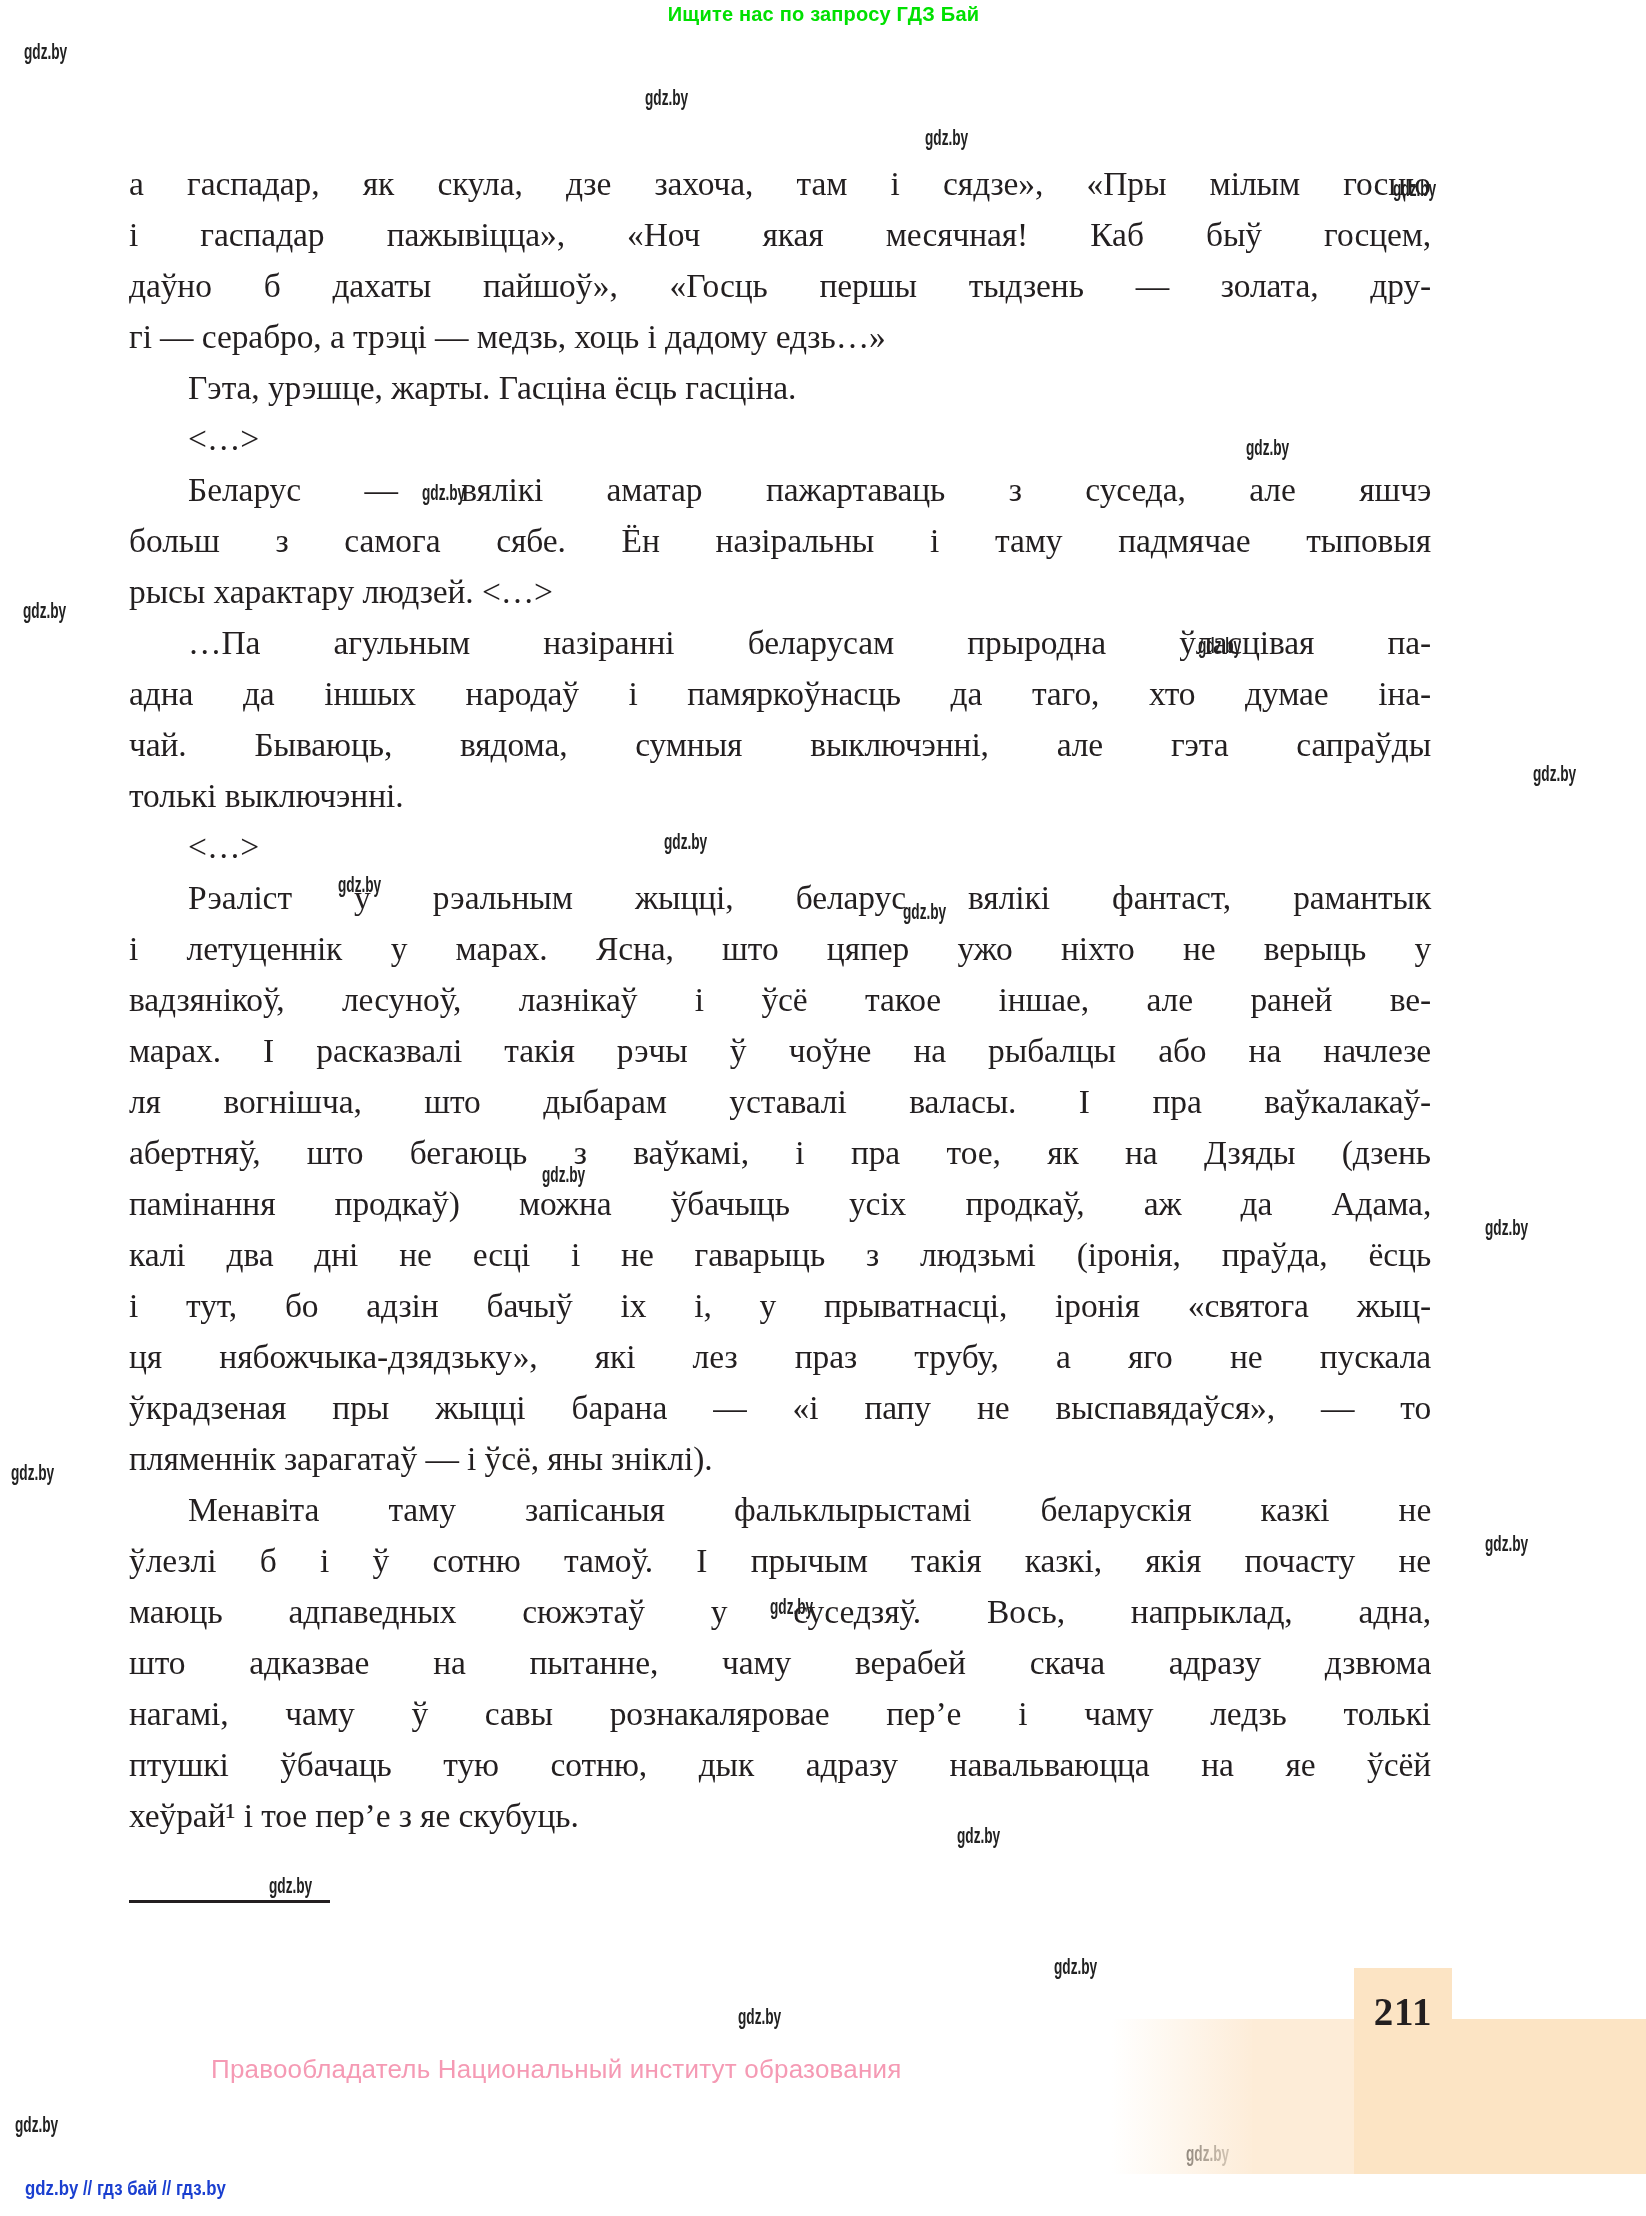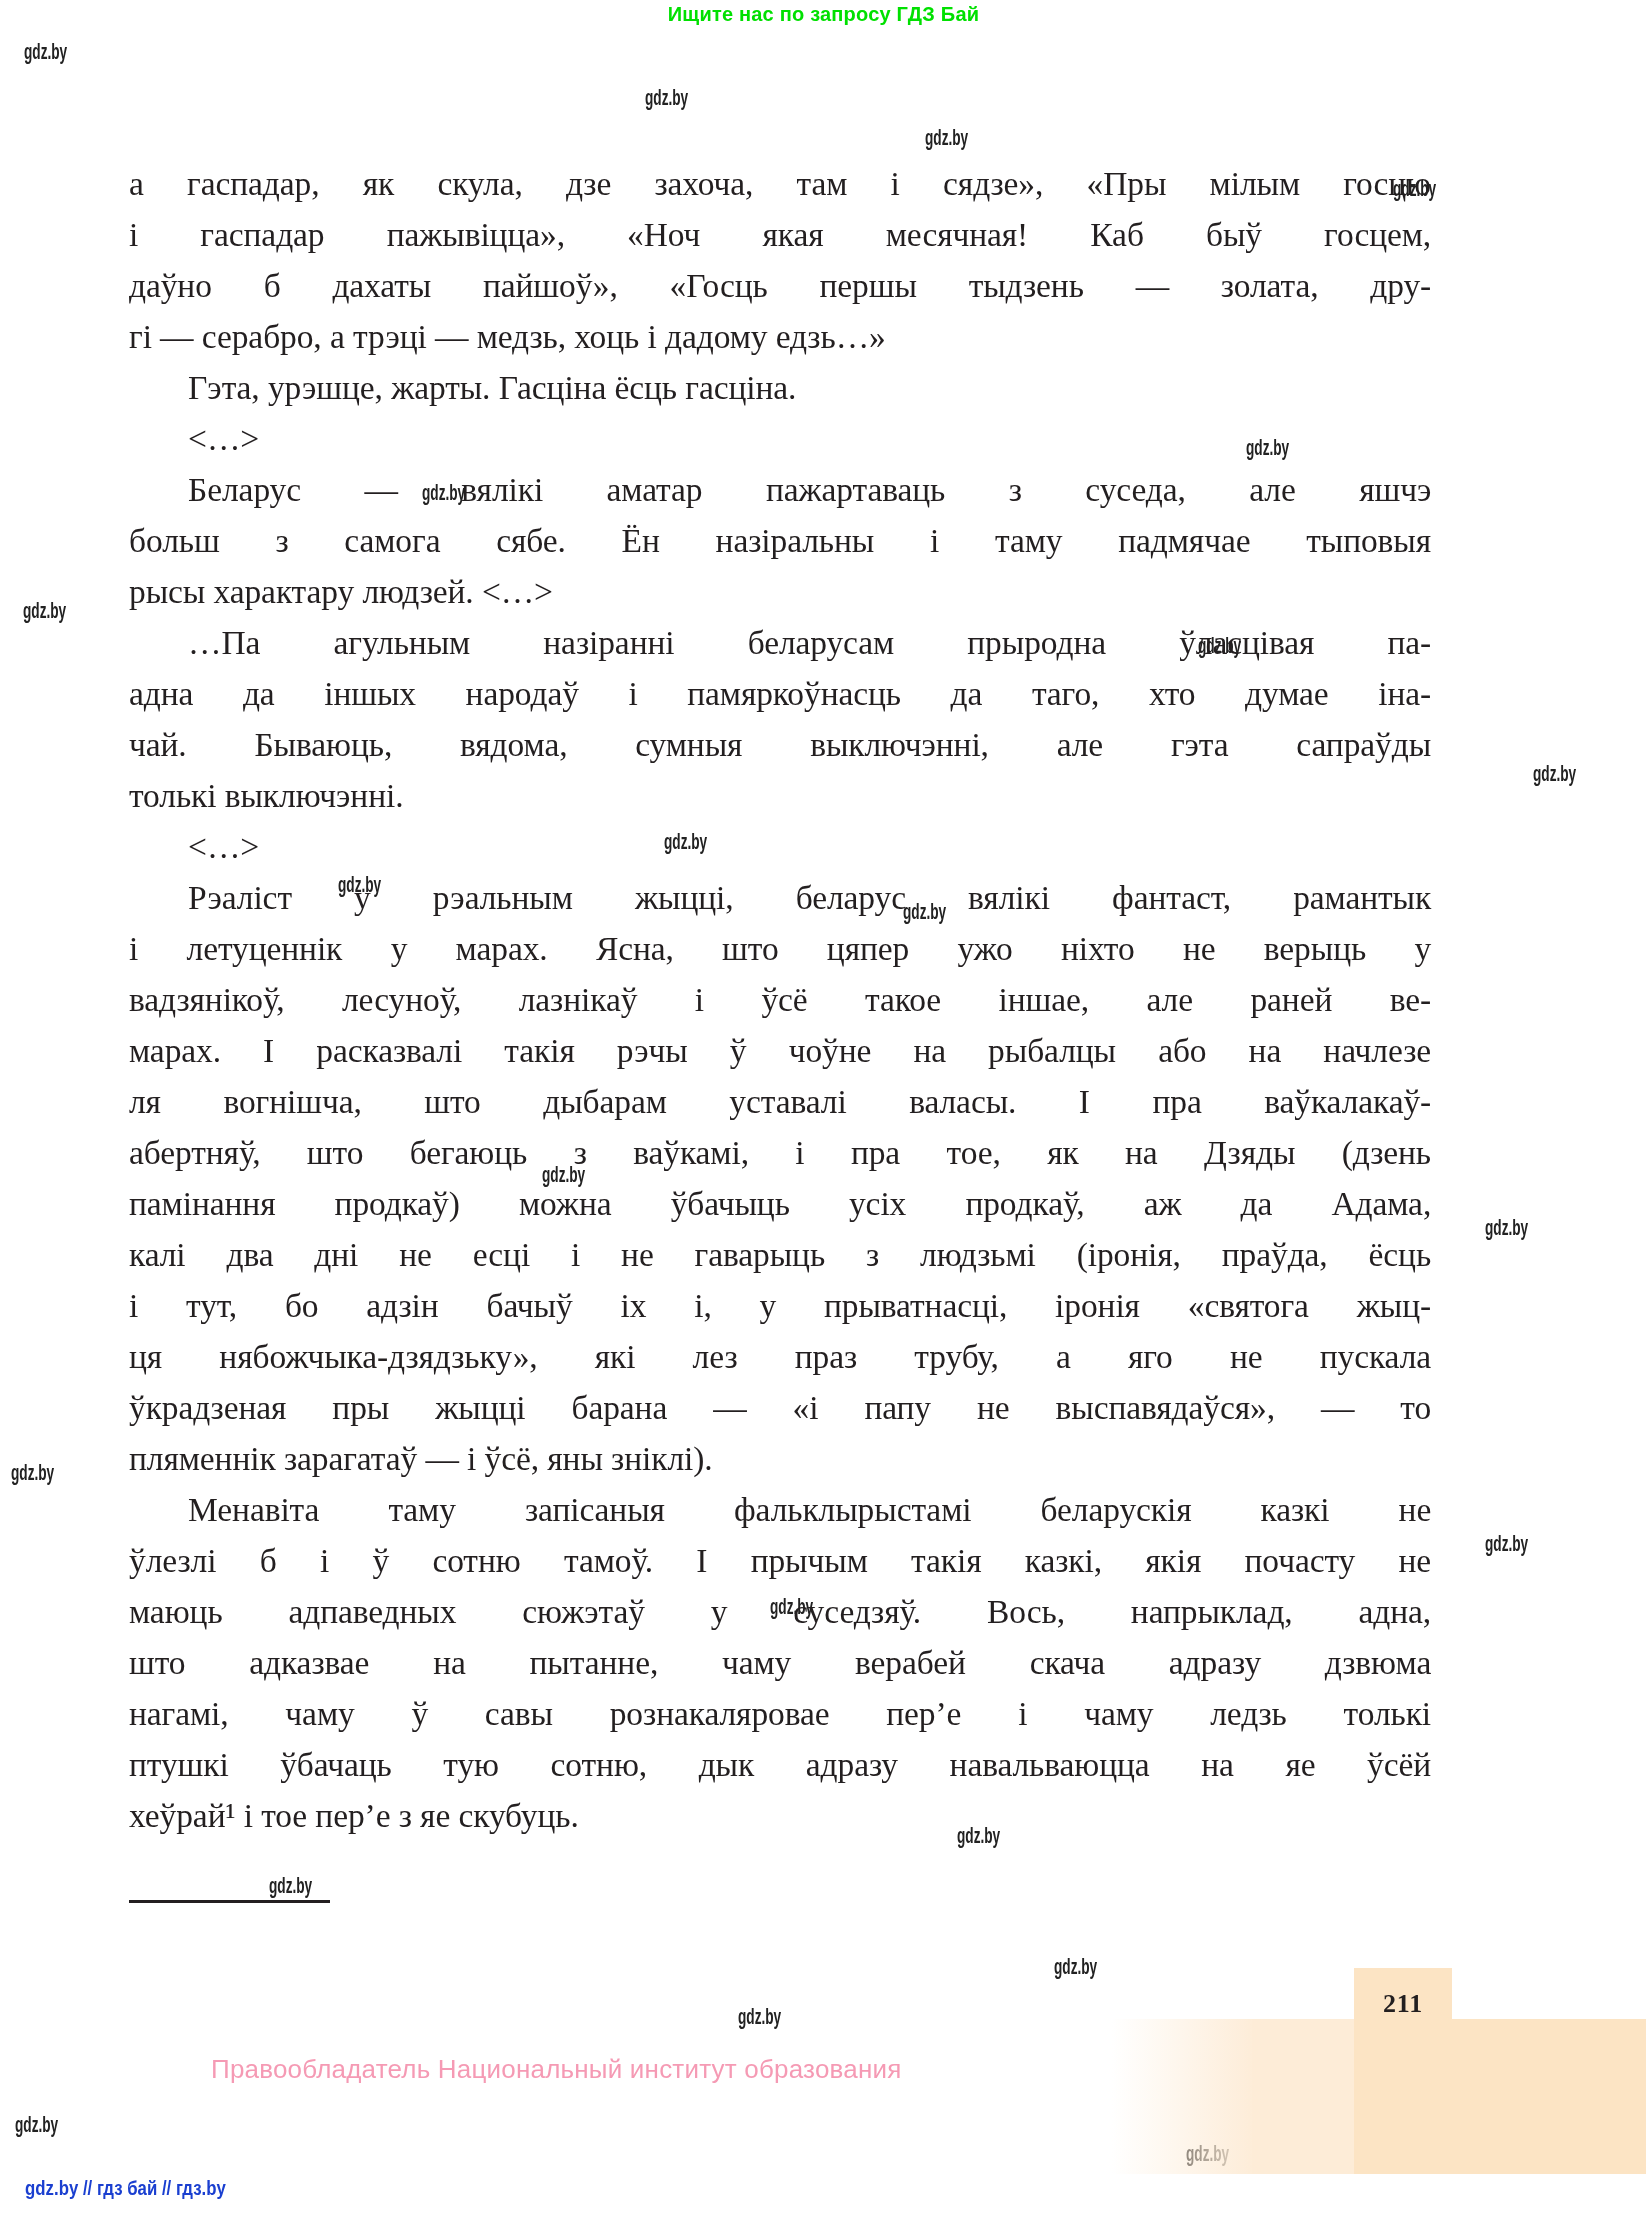--- a/index.html
+++ b/index.html
@@ -136,21 +136,21 @@
     width: 145px;
     height: 155px;
     background: linear-gradient(to right, rgba(253,236,215,0) 0%, rgba(253,236,215,1) 100%);
   }
   .folio-num {
     position: absolute;
     left: 1354px;
     top: 1989px;
     width: 98px;
     text-align: center;
-    font-size: 26px;
+    font-size: 39px;
     font-weight: 700;
     color: #231f20;
     letter-spacing: 0.8px;
   }
 
   
   .copyright-wm {
     position: absolute;
     left: 211px;
     top: 2054px;

